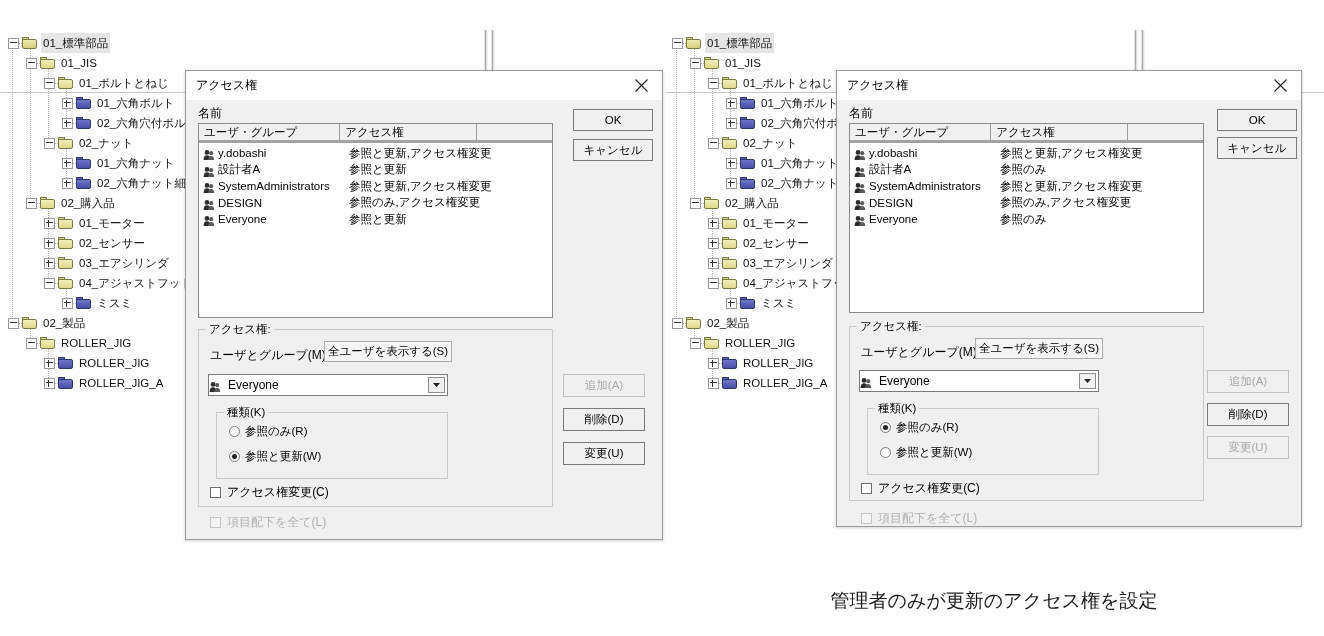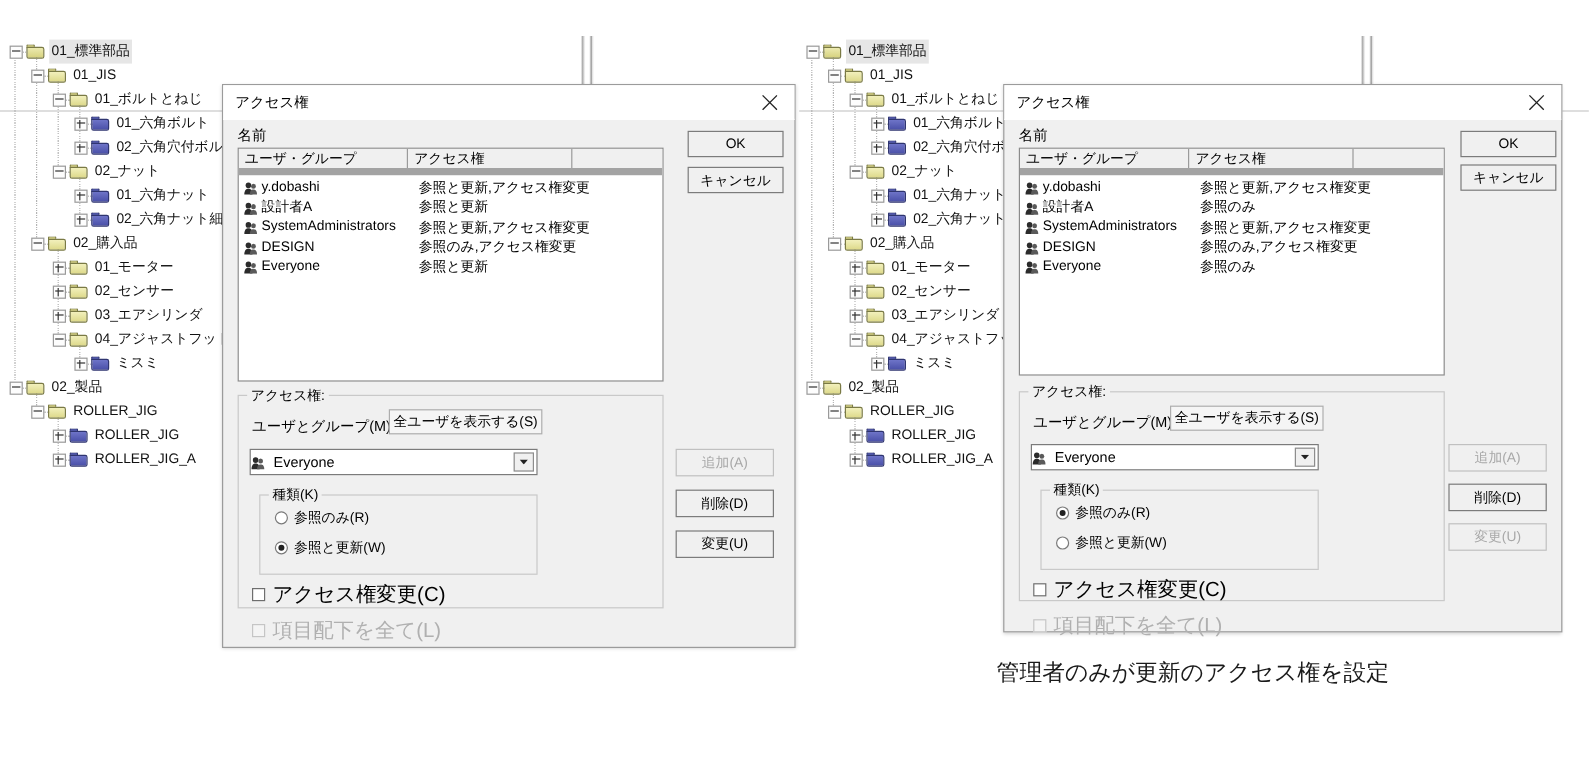--- a/index.html
+++ b/index.html
@@ -57,21 +57,21 @@
   .dlg{position:absolute;background:#f0f0f0;border:1px solid #9b9b9b;box-sizing:border-box;
        box-shadow:0 1px 3px rgba(0,0,0,.18);}
   .dlg .titlebar{height:28px;background:#ffffff;position:relative;border-bottom:1px solid #ffffff;}
   .dlg .title{position:absolute;left:10px;top:6px;font-size:12px;color:#000;}
   .closebtn{position:absolute;right:0;top:0;width:40px;height:28px;cursor:default;}
   .closebtn svg{position:absolute;left:13px;top:8px;}
 
   .lbl{position:absolute;font-size:12px;color:#000;}
 
   .listbox{position:absolute;background:#fff;border:1px solid #8b8b8b;box-sizing:border-box;overflow:hidden;}
-  .lhead{display:flex;height:16px;background:#f0f0f0;border-bottom:6px solid #a3a3a3;}
+  .lhead{display:flex;height:16px;background:#f0f0f0;border-bottom:3px solid #a3a3a3;}
   .lhead div{font-size:11.5px;color:#000;padding:1px 0 0 5px;box-sizing:border-box;
              border-right:1px solid #9b9b9b;overflow:hidden;white-space:nowrap;}
   .lrow{display:flex;height:16.5px;align-items:center;}
   .lrow .c1{width:150px;display:flex;align-items:center;padding-left:4px;box-sizing:border-box;}
   .lrow .c2{font-size:11.5px;color:#000;white-space:nowrap;}
   .lrow .nm{font-size:11.5px;color:#000;white-space:nowrap;}
   .usericon{width:12px;height:12px;flex:0 0 auto;margin-right:3px;position:relative;}
 
   .btn{position:absolute;background:#f0f0f0;border:1px solid #7b7b7b;box-sizing:border-box;
        font-size:11.5px;color:#000;display:flex;align-items:center;justify-content:center;
@@ -85,21 +85,21 @@
   .combo{position:absolute;background:#fff;border:1px solid #7b7b7b;box-sizing:border-box;display:flex;align-items:center;}
   .combo .cval{font-size:12px;color:#000;margin-left:4px;}
   .combo .arrow{position:absolute;right:2px;top:2px;bottom:2px;width:17px;background:#f0f0f0;
     border:1px solid #8d8d8d;box-sizing:border-box;display:flex;align-items:center;justify-content:center;}
 
   .radio{position:absolute;font-size:11.5px;color:#000;display:flex;align-items:center;white-space:nowrap;}
   .radio .rb{width:11px;height:11px;border-radius:50%;border:1px solid #7a7a7a;background:#fff;
     margin-right:5px;position:relative;flex:0 0 auto;box-sizing:border-box;}
   .radio.on .rb:after{content:"";position:absolute;left:2px;top:2px;width:5px;height:5px;border-radius:50%;background:#222;}
 
-  .chk{position:absolute;font-size:17px;color:#000;display:flex;align-items:center;white-space:nowrap;}
+  .chk{position:absolute;font-size:12px;color:#000;display:flex;align-items:center;white-space:nowrap;}
   .chk .cb{width:11px;height:11px;border:1px solid #6e6e6e;background:#fff;margin-right:6px;flex:0 0 auto;box-sizing:border-box;}
   .chk.dim{color:#b0b0b0;}
   .chk.dim .cb{border-color:#c5c5c5;background:#f4f4f4;}
 
   .caption{position:absolute;font-size:19px;color:#1a1a1a;white-space:nowrap;text-align:center;}
 </style>
 </head>
 <body>
 
 <div class="stage">
@@ -698,15 +698,15 @@
     <div class="chk" style="left:24px;top:409px;">
       <span class="cb"></span>
       <span>アクセス権変更(C)</span>
     </div>
     <div class="chk dim" style="left:24px;top:439px;">
       <span class="cb"></span>
       <span>項目配下を全て(L)</span>
     </div>
   </div>
 
-  <div class="caption" style="left:664px;top:548px;width:660px;">管理者のみが更新のアクセス権を設定</div>
+  <div class="caption" style="left:664px;top:588px;width:660px;">管理者のみが更新のアクセス権を設定</div>
 
 </div>
 
 </body></html>

